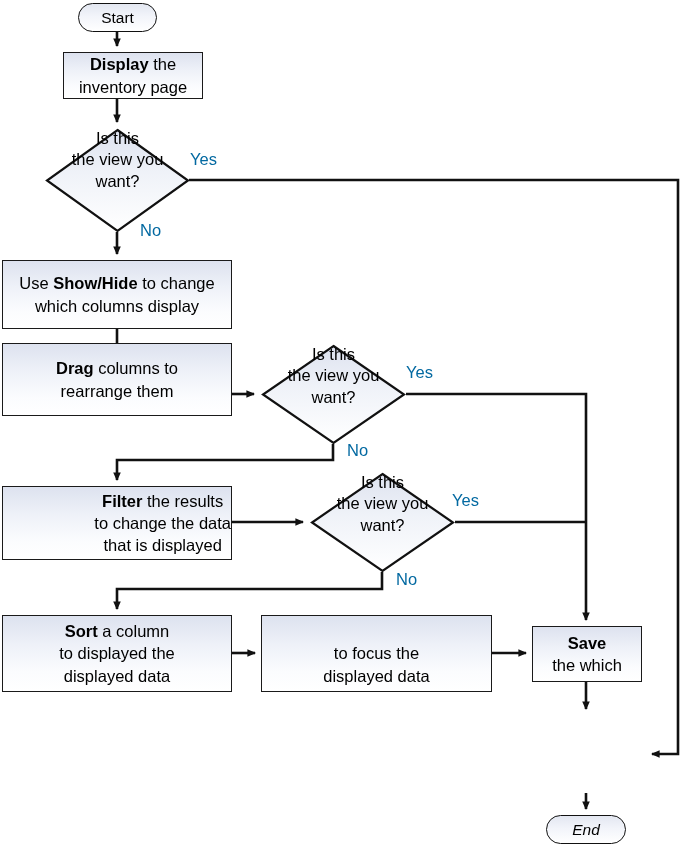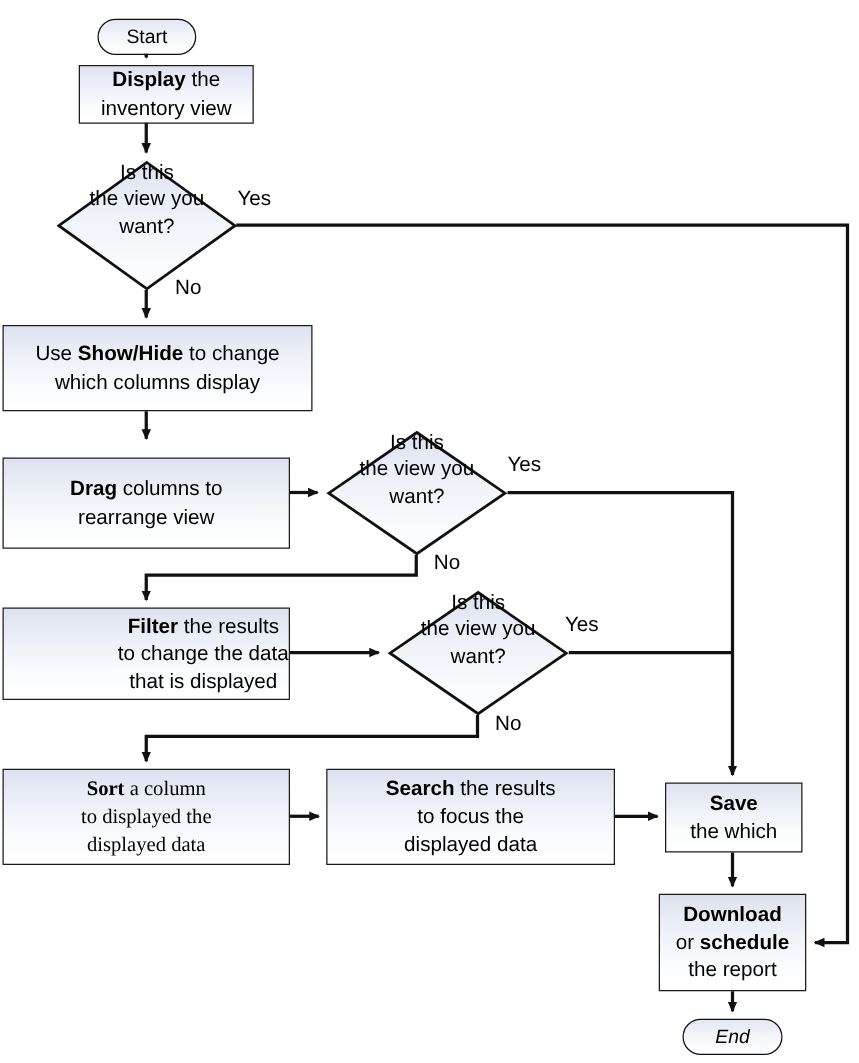--- a/index.html
+++ b/index.html
@@ -68,21 +68,21 @@
     align-items: flex-start;
     justify-content: center;
     text-align: center;
     font-size: 16.5px;
     line-height: 1.3;
     color: #000000;
   }
   .edge-label {
     position: absolute;
     font-size: 16.5px;
-    color: #000000;
+    color: #0369a1;
     z-index: 4;
     white-space: nowrap;
   }
   b, strong { font-weight: 700; }
 </style>
 </head>
 <body>
 
 <div id="flow-root">
 
@@ -125,57 +125,57 @@
       <path d="M232,653 L255,653" marker-end="url(#arrowhead)"></path>
 
       <path d="M492,653 L526,653" marker-end="url(#arrowhead)"></path>
 
       <path d="M586,682 L586,709" marker-end="url(#arrowhead)"></path>
 
       <path d="M586,793 L586,809" marker-end="url(#arrowhead)"></path>
     </g>
   </svg>
 
-  <div class="node term" style="left:78px; top:3px; width:79px; height:29px;margin-top:12px;">
+  <div class="node term" style="left:78px; top:3px; width:79px; height:29px;">
     <span>Start</span>
   </div>
 
   <div class="node proc" style="left:47px; top:52px; width:140px; height:47px;margin-left:16px;">
     <div>
       <span><b>Display</b><span> the</span></span><br>
-      <span>inventory view</span>
+      <span>inventory page</span>
     </div>
   </div>
 
   <div class="decision-wrap" style="left:45px; top:128px; width:145px; height:105px;">
     <svg class="decision-shape" viewBox="0 0 145 105">
       <polygon points="72.5,2 143,52.5 72.5,103 2,52.5" fill="url(#boxgrad)" stroke="#111111" stroke-width="2.2"></polygon>
     </svg>
     <div class="decision-text">
       <div>
         <span>Is this</span><br>
         <span>the view you</span><br>
         <span>want?</span>
       </div>
     </div>
   </div>
   <div class="edge-label" style="left:190px; top:150px;">Yes</div>
   <div class="edge-label" style="left:140px; top:221px;">No</div>
 
-  <div class="node proc" style="left:2px; top:260px; width:248px; height:69px;">
+  <div class="node proc" style="left:2px; top:260px; width:230px; height:69px;">
     <div>
       <span><span>Use </span><b>Show/Hide</b><span> to change</span></span><br>
       <span>which columns display</span>
     </div>
   </div>
 
-  <div class="node proc" style="left:2px; top:366px; width:230px; height:73px;">
+  <div class="node proc" style="left:2px; top:343px; width:230px; height:73px;">
     <div>
       <span><b>Drag</b><span> columns to</span></span><br>
-      <span>rearrange view</span>
+      <span>rearrange them</span>
     </div>
   </div>
 
   <div class="decision-wrap" style="left:261px; top:344px; width:145px; height:101px;">
     <svg class="decision-shape" viewBox="0 0 145 101">
       <polygon points="72.5,2 143,50.5 72.5,99 2,50.5" fill="url(#boxgrad)" stroke="#111111" stroke-width="2.2"></polygon>
     </svg>
     <div class="decision-text">
       <div>
         <span>Is this</span><br>
@@ -203,48 +203,41 @@
       <div>
         <span>Is this</span><br>
         <span>the view you</span><br>
         <span>want?</span>
       </div>
     </div>
   </div>
   <div class="edge-label" style="left:452px; top:491px;">Yes</div>
   <div class="edge-label" style="left:396px; top:570px;">No</div>
 
-  <div class="node proc" style="left:2px; top:615px; width:230px; height:77px;font-family:Liberation Serif, serif;">
+  <div class="node proc" style="left:2px; top:615px; width:230px; height:77px;">
     <div>
       <span><b>Sort</b><span> a column</span></span><br>
       <span>to displayed the</span><br>
       <span>displayed data</span>
     </div>
   </div>
 
   <div class="node proc" style="left:261px; top:615px; width:231px; height:77px;">
     <div>
-      <span><b>Search</b><span> the results</span></span><br>
+      <br>
       <span>to focus the</span><br>
       <span>displayed data</span>
     </div>
   </div>
 
   <div class="node proc" style="left:532px; top:626px; width:110px; height:56px;justify-content:center;">
     <div>
       <b>Save</b><br>
       <span>the which</span>
     </div>
   </div>
 
-  <div class="node proc" style="left:527px; top:715px; width:118px; height:78px;">
-    <div>
-      <b>Download</b><br>
-      <span><span>or </span><b>schedule</b></span><br>
-      <span>the report</span>
-    </div>
-  </div>
 
   <div class="node term" style="left:546px; top:815px; width:80px; height:29px;font-style:italic;">
     <span>End</span>
   </div>
 
 </div>
 
 </body></html>

